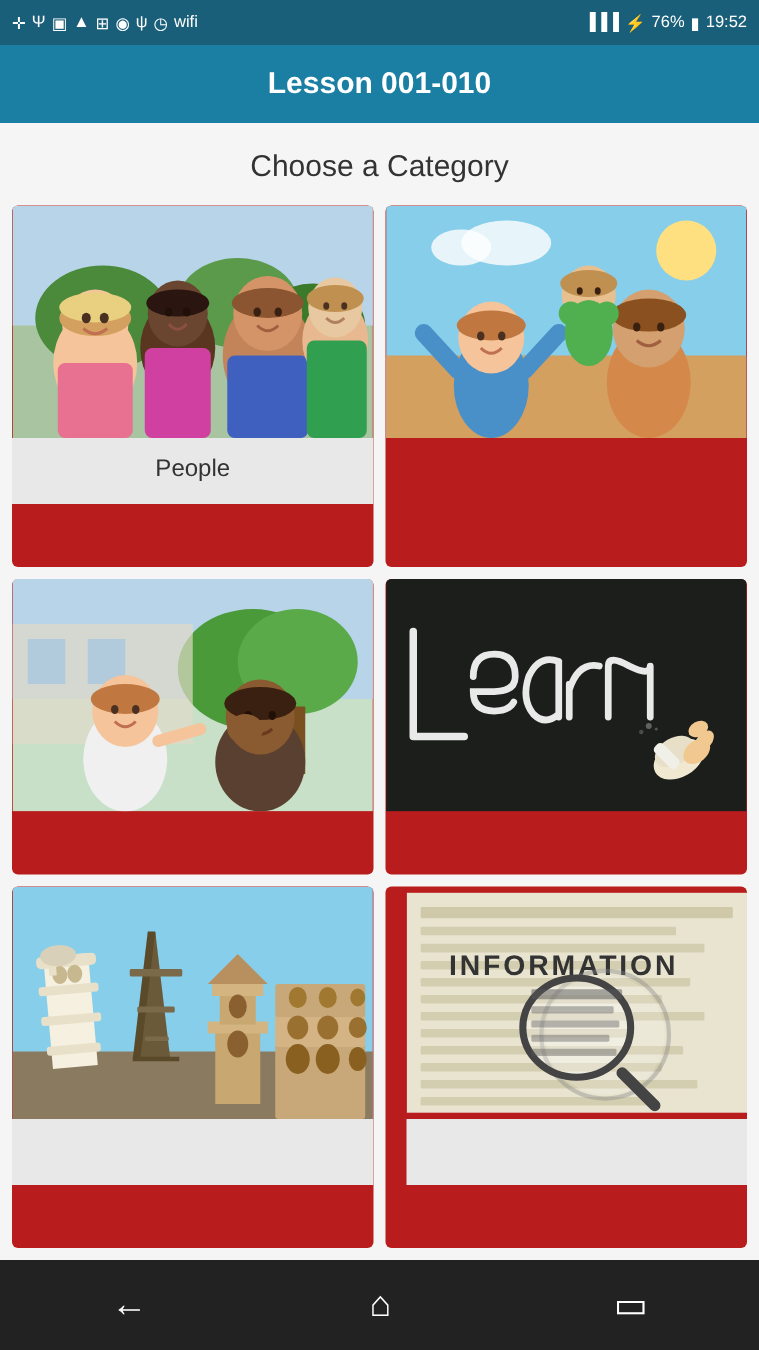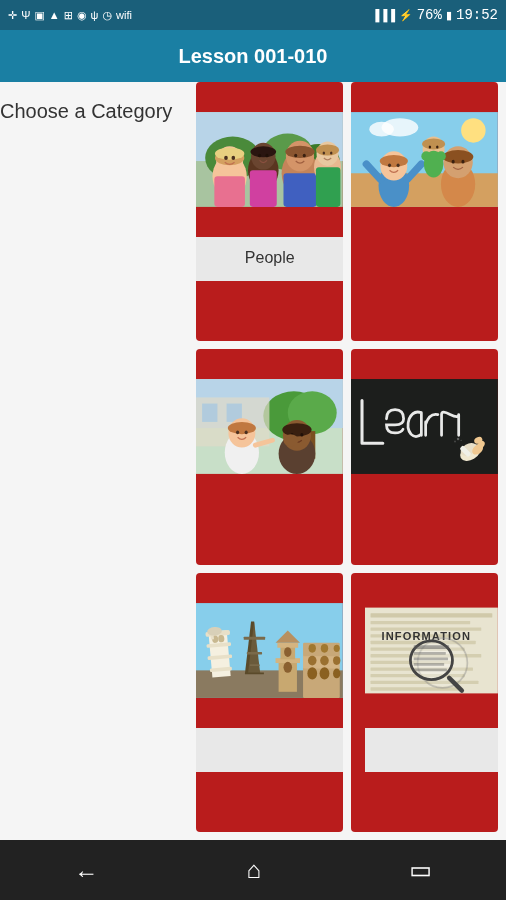--- a/index.html
+++ b/index.html
@@ -43,22 +43,21 @@
       color: white;
     }
 
     .status-icon {
       color: white;
       font-size: 11px;
     }
 
     .battery-text {
       color: white;
-      font-size: 14px;
-      font-family: Liberation Mono, monospace;
+      font-size: 11px;
     }
 
     
     .header {
       background: #1a7fa3;
       height: 52px;
       display: flex;
       align-items: center;
       justify-content: center;
       flex-shrink: 0;
@@ -69,22 +68,22 @@
       color: white;
       font-size: 20px;
       font-weight: bold;
     }
 
     
     .main-content {
       flex: 1;
       background: #f5f5f5;
       display: flex;
+      flex-direction: column;
       overflow: hidden;
-      gap: 16px;
     }
 
     .choose-title {
       text-align: center;
       font-size: 20px;
       color: #333;
       padding: 18px 0 14px;
       font-weight: normal;
     }
 

